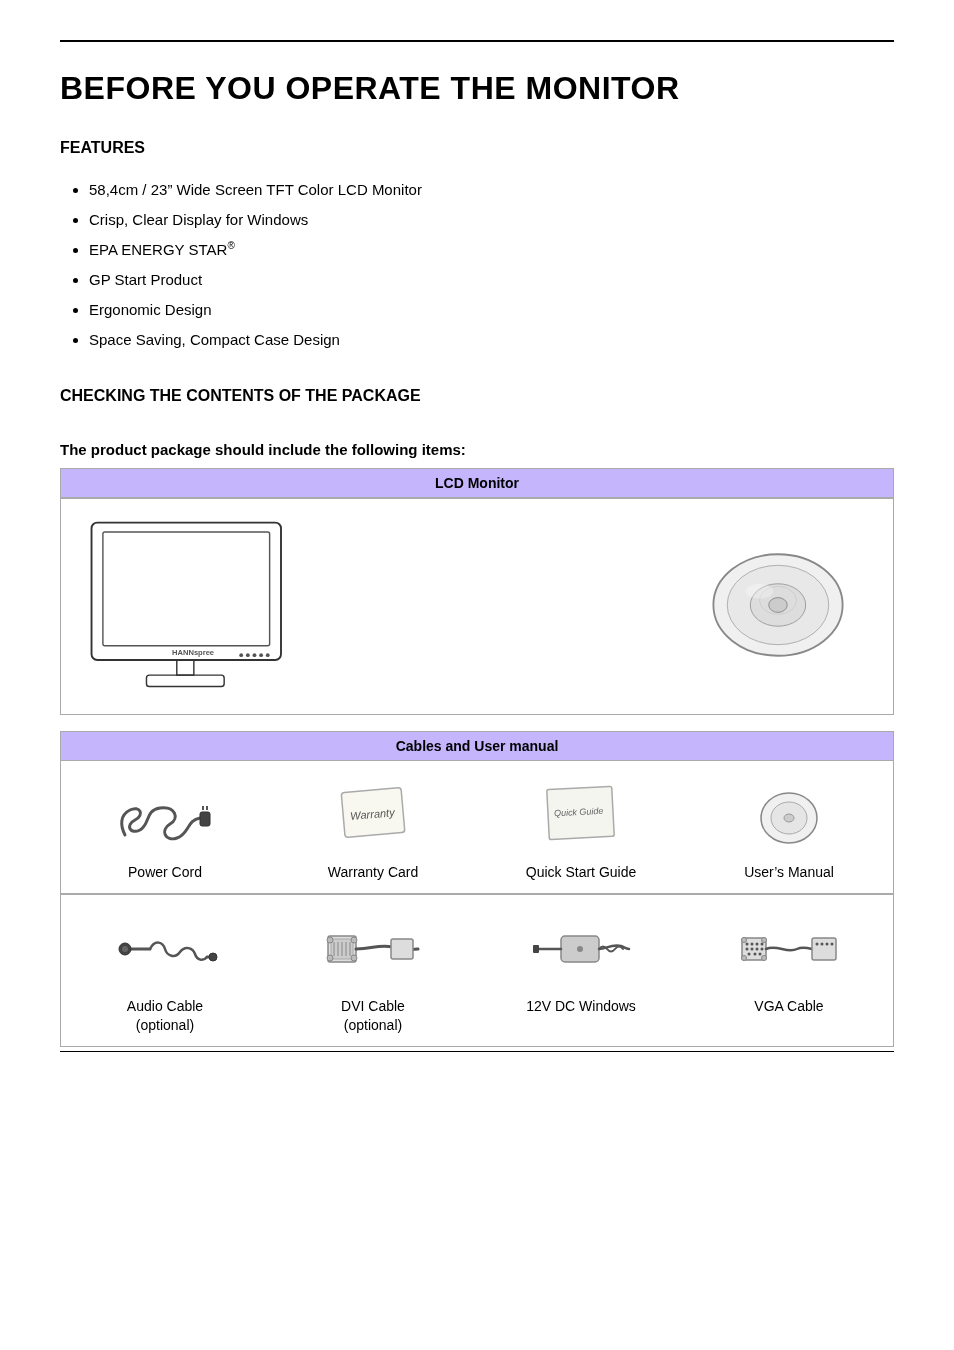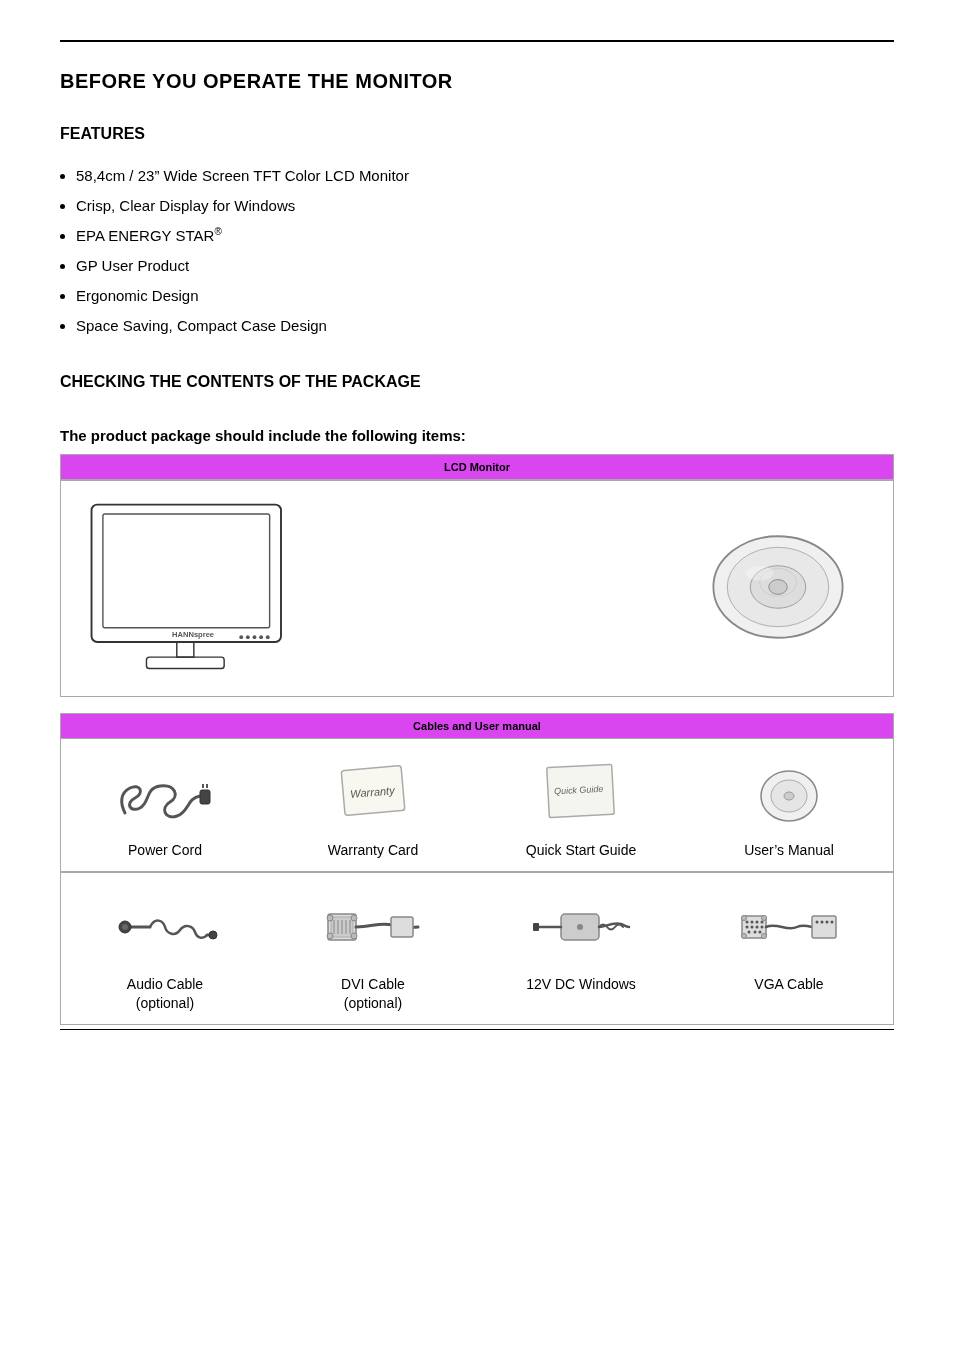--- a/index.html
+++ b/index.html
@@ -10,55 +10,55 @@
       font-family: Arial, Helvetica, sans-serif;
       color: #000;
       font-size: 15px;
       padding: 40px 60px 40px 60px;
     }
     .top-line {
       border-top: 2px solid #000;
       margin-bottom: 28px;
     }
     .main-title {
-      font-size: 20px;
+      font-size: 32px;
       font-weight: bold;
       margin-bottom: 32px;
       letter-spacing: 0.5px;
     }
     .section-title {
       font-size: 16px;
       font-weight: bold;
       margin-bottom: 18px;
       border-bottom: none;
     }
     .features-list {
       list-style: disc;
-      margin-left: 16px;
+      margin-left: 29px;
       margin-bottom: 32px;
       line-height: 2;
     }
     .features-list li {
       font-size: 15px;
     }
     sup { font-size: 10px; }
     .checking-section {
       margin-top: 10px;
     }
     .package-label {
       font-size: 15px;
       font-weight: bold;
       margin-bottom: 10px;
       margin-top: 36px;
     }
     .green-bar {
-      background: #d946ef;
+      background: #c4b5fd;
       color: #000;
       font-weight: bold;
-      font-size: 11px;
+      font-size: 14px;
       text-align: center;
       padding: 6px 0;
       border: 1px solid #aaa;
     }
     .package-table {
       width: 100%;
       border-collapse: collapse;
       border: 1px solid #aaa;
       margin-bottom: 4px;
     }
@@ -114,21 +114,21 @@
 <div class="top-line"></div>
 
 <h1 class="main-title">BEFORE YOU OPERATE THE MONITOR</h1>
 
 <h2 class="section-title">FEATURES</h2>
 
 <ul class="features-list">
   <li>58,4cm / 23” Wide Screen TFT Color LCD Monitor</li>
   <li>Crisp, Clear Display for Windows</li>
   <li>EPA ENERGY STAR<sup>®</sup></li>
-  <li>GP User Product</li>
+  <li>GP Start Product</li>
   <li>Ergonomic Design</li>
   <li>Space Saving, Compact Case Design</li>
 </ul>
 
 <div class="checking-section">
   <h2 class="section-title">CHECKING THE CONTENTS OF THE PACKAGE</h2>
 
   <p class="package-label">The product package should include the following items:</p>
 
   <div class="green-bar">LCD Monitor</div>

